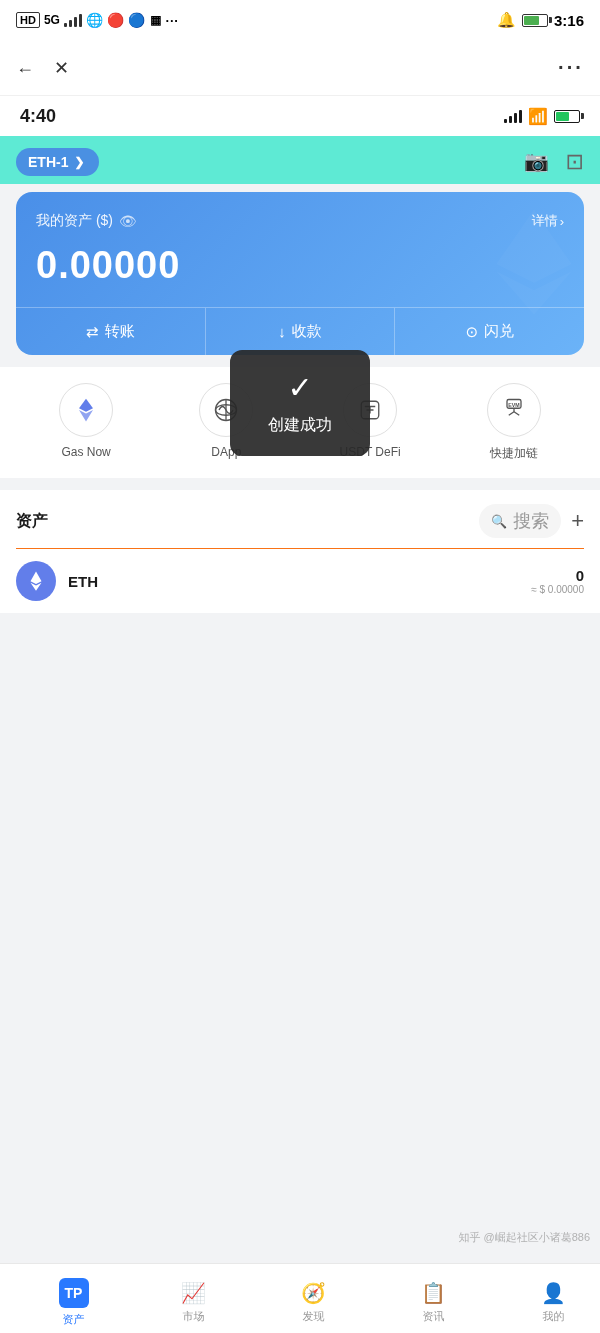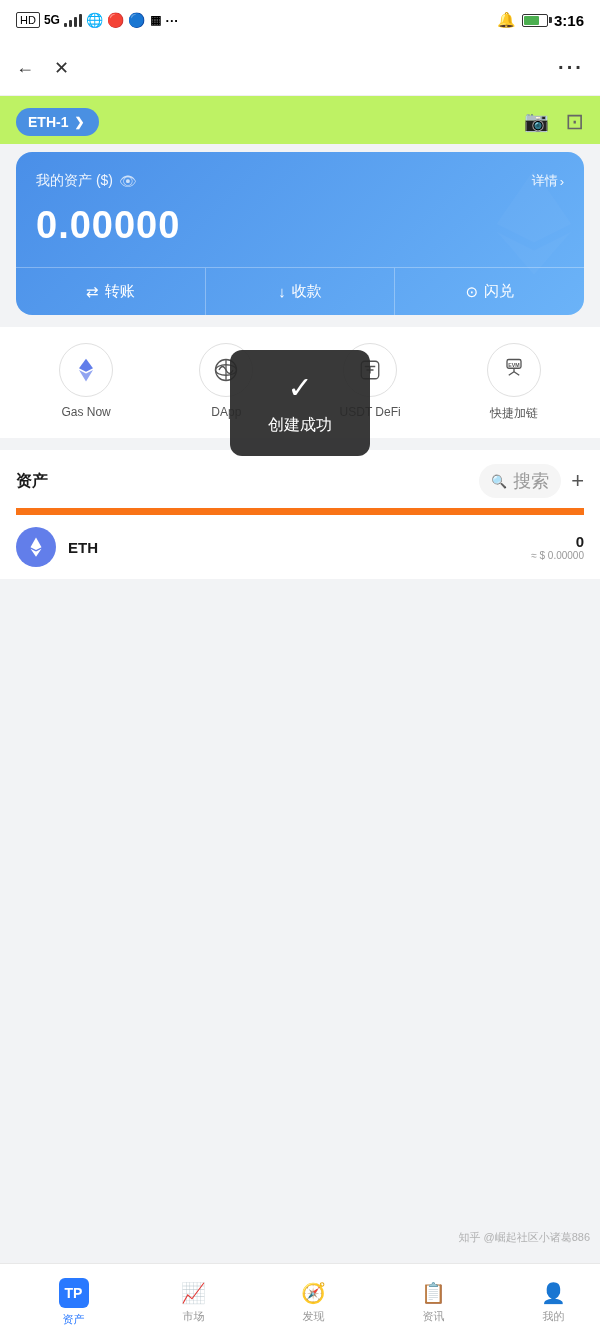--- a/index.html
+++ b/index.html
@@ -132,21 +132,21 @@
       align-items: center;
       gap: 6px;
     }
 
     
     .chain-selector-row {
       display: flex;
       align-items: center;
       justify-content: space-between;
       padding: 12px 0 8px 0;
-      background: #bef264;
+      background: #5eead4;
       padding: 12px 16px 8px;
     }
     .chain-badge {
       background: #4a90e2;
       color: #fff;
       border-radius: 20px;
       padding: 6px 14px 6px 12px;
       font-size: 14px;
       font-weight: 600;
       display: flex;
@@ -301,21 +301,21 @@
       font-size: 22px;
       color: #555;
       cursor: pointer;
     }
 
     
     .asset-row {
       display: flex;
       align-items: center;
       padding: 12px 0;
-      border-top: 7px solid #f97316;
+      border-top: 1px solid #f97316;
     }
     .asset-logo {
       width: 40px;
       height: 40px;
       border-radius: 50%;
       background: #627eea;
       display: flex;
       align-items: center;
       justify-content: center;
       margin-right: 12px;
@@ -433,21 +433,21 @@
       right: 10px;
       font-size: 11px;
       color: rgba(150,150,150,0.7);
     }
   </style>
 </head>
 <body>
 
 <div class="status-bar">
   <div class="status-bar-left">
-    <span style="font-size:11px;font-weight:400;border:1px solid #333;padding:1px 3px;border-radius:2px;">HD</span>
+    <span style="font-size:11px;font-weight:700;border:1px solid #333;padding:1px 3px;border-radius:2px;">HD</span>
     <span style="font-size:12px;font-weight:700;">5G</span>
     <div class="signal-bars">
       <div class="signal-bar" style="height:4px;"></div>
       <div class="signal-bar" style="height:7px;"></div>
       <div class="signal-bar" style="height:10px;"></div>
       <div class="signal-bar" style="height:13px;"></div>
     </div>
     <span style="font-size:14px;">🌐</span>
     <span style="font-size:14px;">🔴</span>
     <span style="font-size:14px;">🔵</span>
@@ -466,20 +466,35 @@
 <div class="app-container">
 
   <div class="nav-bar">
     <div class="nav-left">
       <span class="nav-icon">←</span>
       <span class="nav-icon">✕</span>
     </div>
     <span class="nav-more">···</span>
   </div>
 
+  <div class="inner-time-bar">
+    <span class="inner-time">4:40</span>
+    <div class="inner-status-icons">
+      <div class="signal-bars">
+        <div class="signal-bar" style="height:4px;background:#1a1a1a;"></div>
+        <div class="signal-bar" style="height:7px;background:#1a1a1a;"></div>
+        <div class="signal-bar" style="height:10px;background:#1a1a1a;"></div>
+        <div class="signal-bar" style="height:13px;background:#1a1a1a;"></div>
+      </div>
+      <span style="font-size:16px;">📶</span>
+      <div class="battery-icon" style="border-color:#1a1a1a;">
+        <div class="battery-fill" style="width:60%;background:#22c55e;"></div>
+      </div>
+    </div>
+  </div>
 
   <div class="chain-selector-row">
     <div class="chain-badge">
       <span>ETH-1</span>
       <span class="chain-badge-arrow">❯</span>
     </div>
     <div class="chain-icons-right">
       <span class="chain-icon-btn">📷</span>
       <span class="chain-icon-btn" style="font-size:22px;">⊡</span>
     </div>

